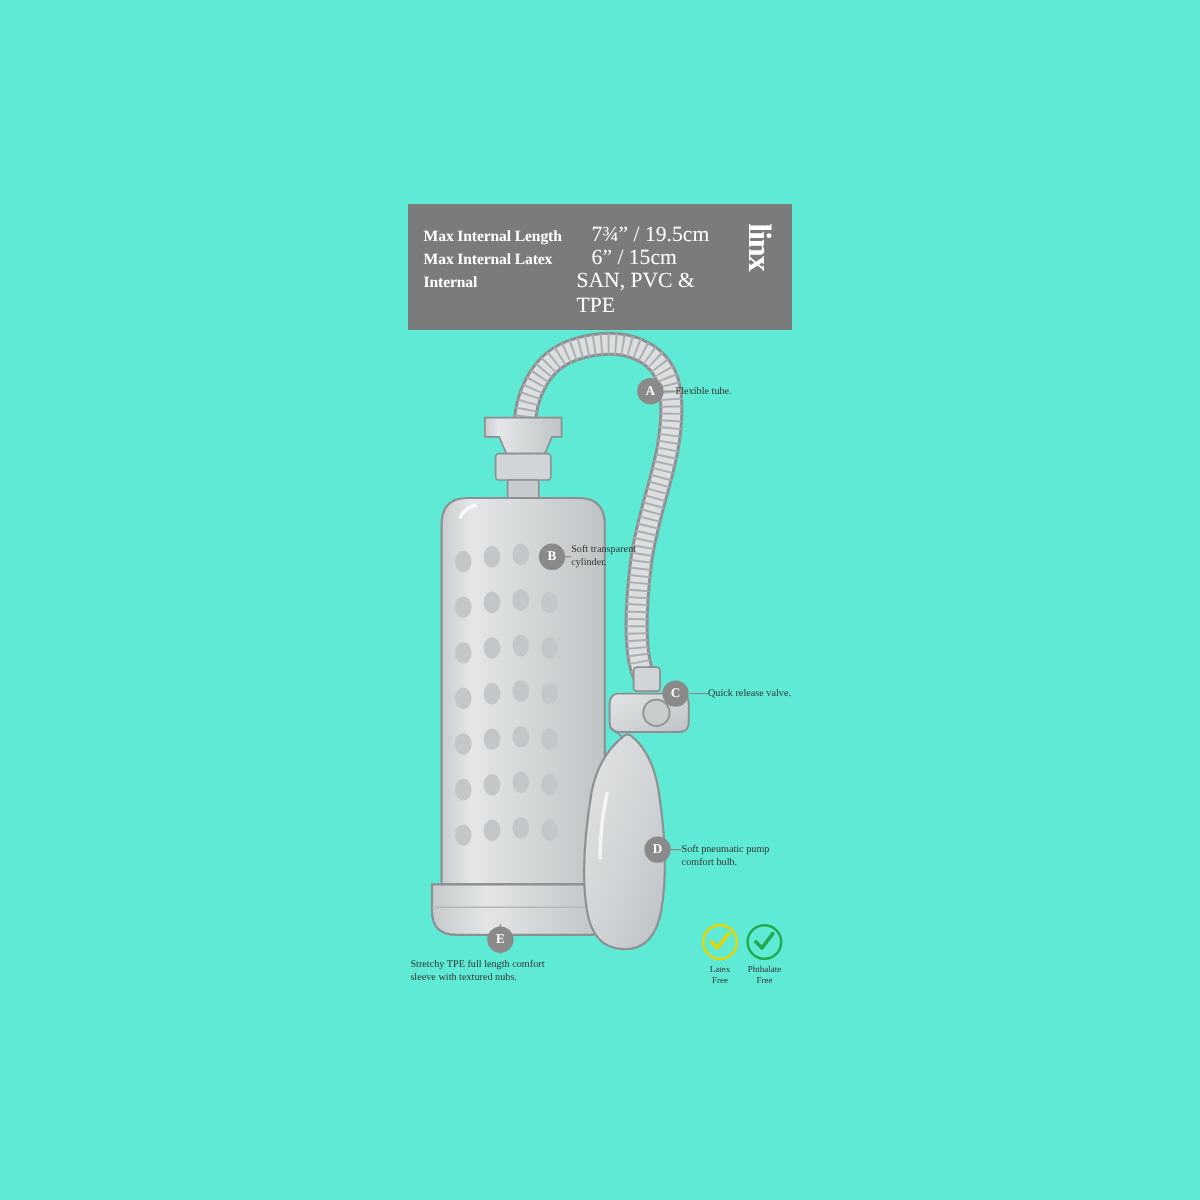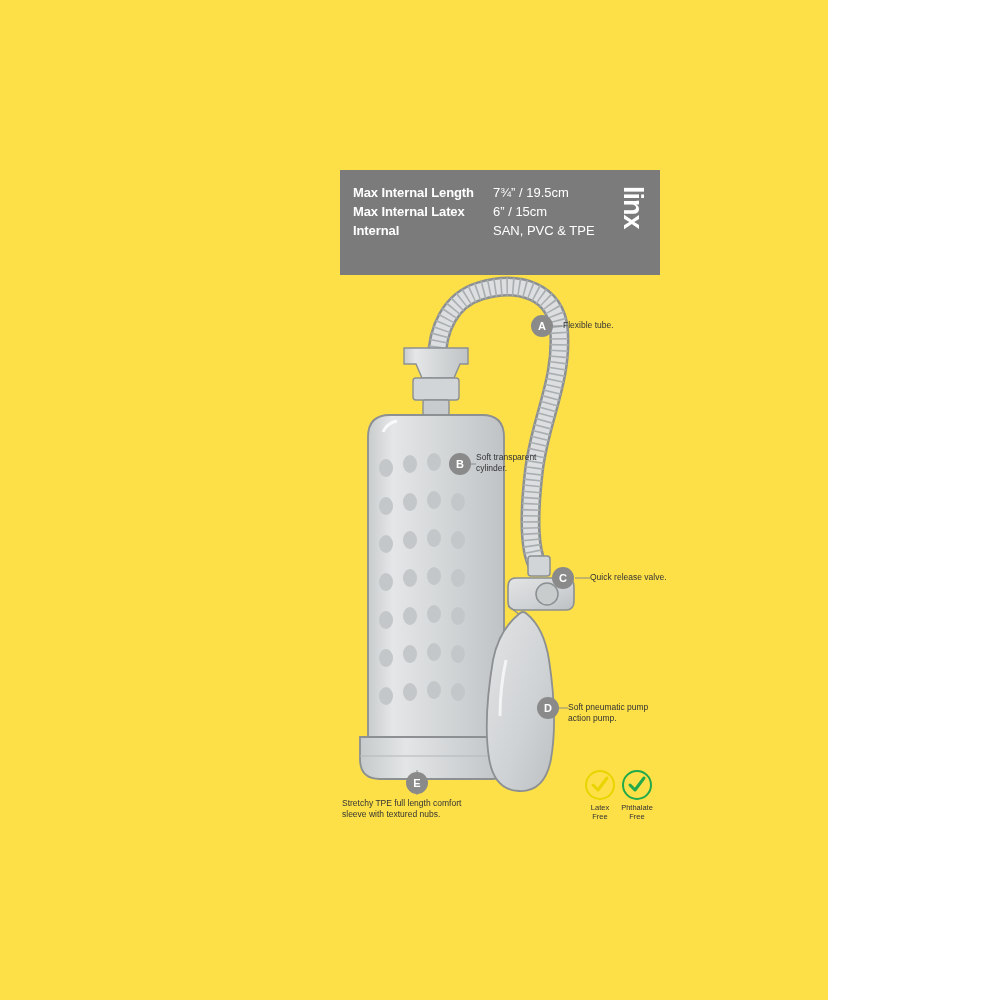--- a/index.html
+++ b/index.html
@@ -10,23 +10,24 @@
   body {
     width: 1000px;
     height: 1000px;
     font-family: "Liberation Sans", sans-serif;
     position: relative;
     overflow: hidden;
   }
   #page {
     position: absolute;
     left: 0; top: 0;
-    width: 828px;
+    width: 1000px;
     height: 1000px;
-    background: #fde047;
+    background: #5eead4;
+    font-family: Liberation Serif, serif;
   }
   
   .spec-box {
     position: absolute;
     left: 340px;
     top: 170px;
     width: 320px;
     height: 105px;
     background: #7b7b7b;
     color: #ffffff;
@@ -43,24 +44,23 @@
     height: 19px;
   }
   .spec-label {
     width: 140px;
     font-size: 13px;
     font-weight: bold;
     letter-spacing: -0.1px;
     color: #ffffff;
   }
   .spec-value {
-    font-size: 13px;
+    font-size: 18px;
     font-weight: normal;
     color: #ffffff;
-    text-align: center;
   }
   .brand {
     position: absolute;
     right: 8px;
     top: 12px;
     width: 34px;
     height: 80px;
   }
   .brand span {
     display: block;
@@ -264,21 +264,21 @@
 
   <div class="marker" style="left:449px; top:453px;">B</div>
   <div class="callout-text" style="left:476px; top:452px; width:92px;">Soft transparent
 cylinder.</div>
 
   <div class="marker" style="left:552px; top:567px;">C</div>
   <div class="callout-text" style="left:590px; top:572px; width:100px;">Quick release valve.</div>
 
   <div class="marker" style="left:537px; top:697px;">D</div>
   <div class="callout-text" style="left:568px; top:702px; width:100px;">Soft pneumatic pump
-action pump.</div>
+comfort bulb.</div>
 
   <div class="marker" style="left:406px; top:772px;">E</div>
   <div class="callout-text center" style="left:342px; top:798px; width:152px;">Stretchy TPE  full length comfort
 sleeve with textured nubs.</div>
 
   <div class="badges">
     <div class="badge" style="left:0; top:0;">
       <div class="ring">
         <svg width="20" height="20" viewBox="0 0 20 20">
           <path d="M3,10 L8,15 L17,3" fill="none" stroke="#e9d400" stroke-width="3" stroke-linecap="round" stroke-linejoin="round"></path>

